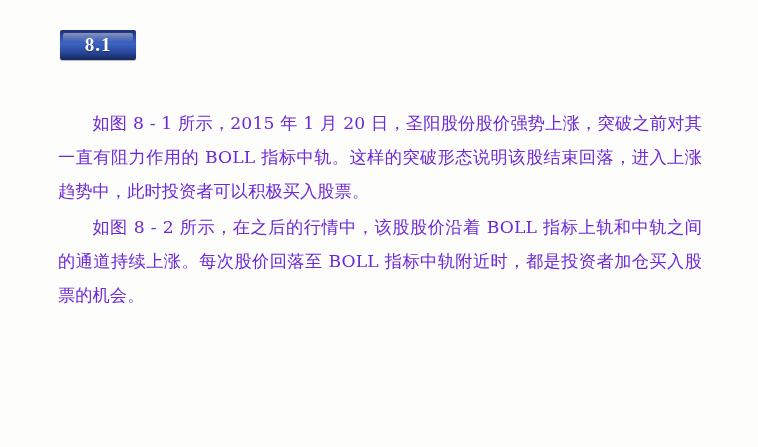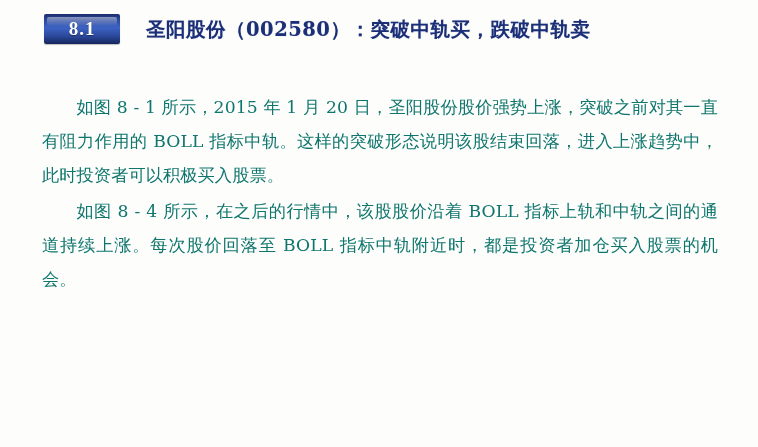--- a/index.html
+++ b/index.html
@@ -12,21 +12,21 @@
     background: #fdfdfb;
     font-family: "Liberation Serif", "DejaVu Serif", serif;
     overflow: hidden;
     position: relative;
   }
   .page {
     position: relative;
     width: 758px;
     height: 447px;
     box-sizing: border-box;
-    padding: 0;
+    padding: 16px;
     border-radius: 7px;
   }
   
   .heading {
     display: flex;
     align-items: center;
     padding: 14px 0 0 44px;
     height: 44px;
     box-sizing: border-box;
   }
@@ -74,39 +74,38 @@
     text-shadow: 0 0 1px rgba(27,47,120,0.35);
   }
   
   .body-text {
     padding: 0 40px 0 42px;
     margin-top: 46px;
   }
   .para {
     font-size: 17.2px;
     line-height: 34px;
-    color: #0f766e;
+    color: #6d28d9;
     text-align: justify;
     text-justify: inter-ideograph;
     text-indent: 2em;
     margin: 0 0 2px 0;
     letter-spacing: 0.1px;
     font-family: "DejaVu Serif", "Liberation Serif", serif;
   }
 </style>
 </head>
 <body>
 
 <div class="page">
 
   <div class="heading">
     <div class="sec-badge">
       <span class="sec-num">8.1</span>
     </div>
-    <div class="sec-title">圣阳股份（002580）：突破中轨买，跌破中轨卖</div>
   </div>
 
   <div class="body-text">
     <p class="para">如图 8 - 1 所示，2015 年 1 月 20 日，圣阳股份股价强势上涨，突破之前对其一直有阻力作用的 BOLL 指标中轨。这样的突破形态说明该股结束回落，进入上涨趋势中，此时投资者可以积极买入股票。</p>
-    <p class="para">如图 8 - 4 所示，在之后的行情中，该股股价沿着 BOLL 指标上轨和中轨之间的通道持续上涨。每次股价回落至 BOLL 指标中轨附近时，都是投资者加仓买入股票的机会。</p>
+    <p class="para">如图 8 - 2 所示，在之后的行情中，该股股价沿着 BOLL 指标上轨和中轨之间的通道持续上涨。每次股价回落至 BOLL 指标中轨附近时，都是投资者加仓买入股票的机会。</p>
   </div>
 
 </div>
 
 </body></html>

